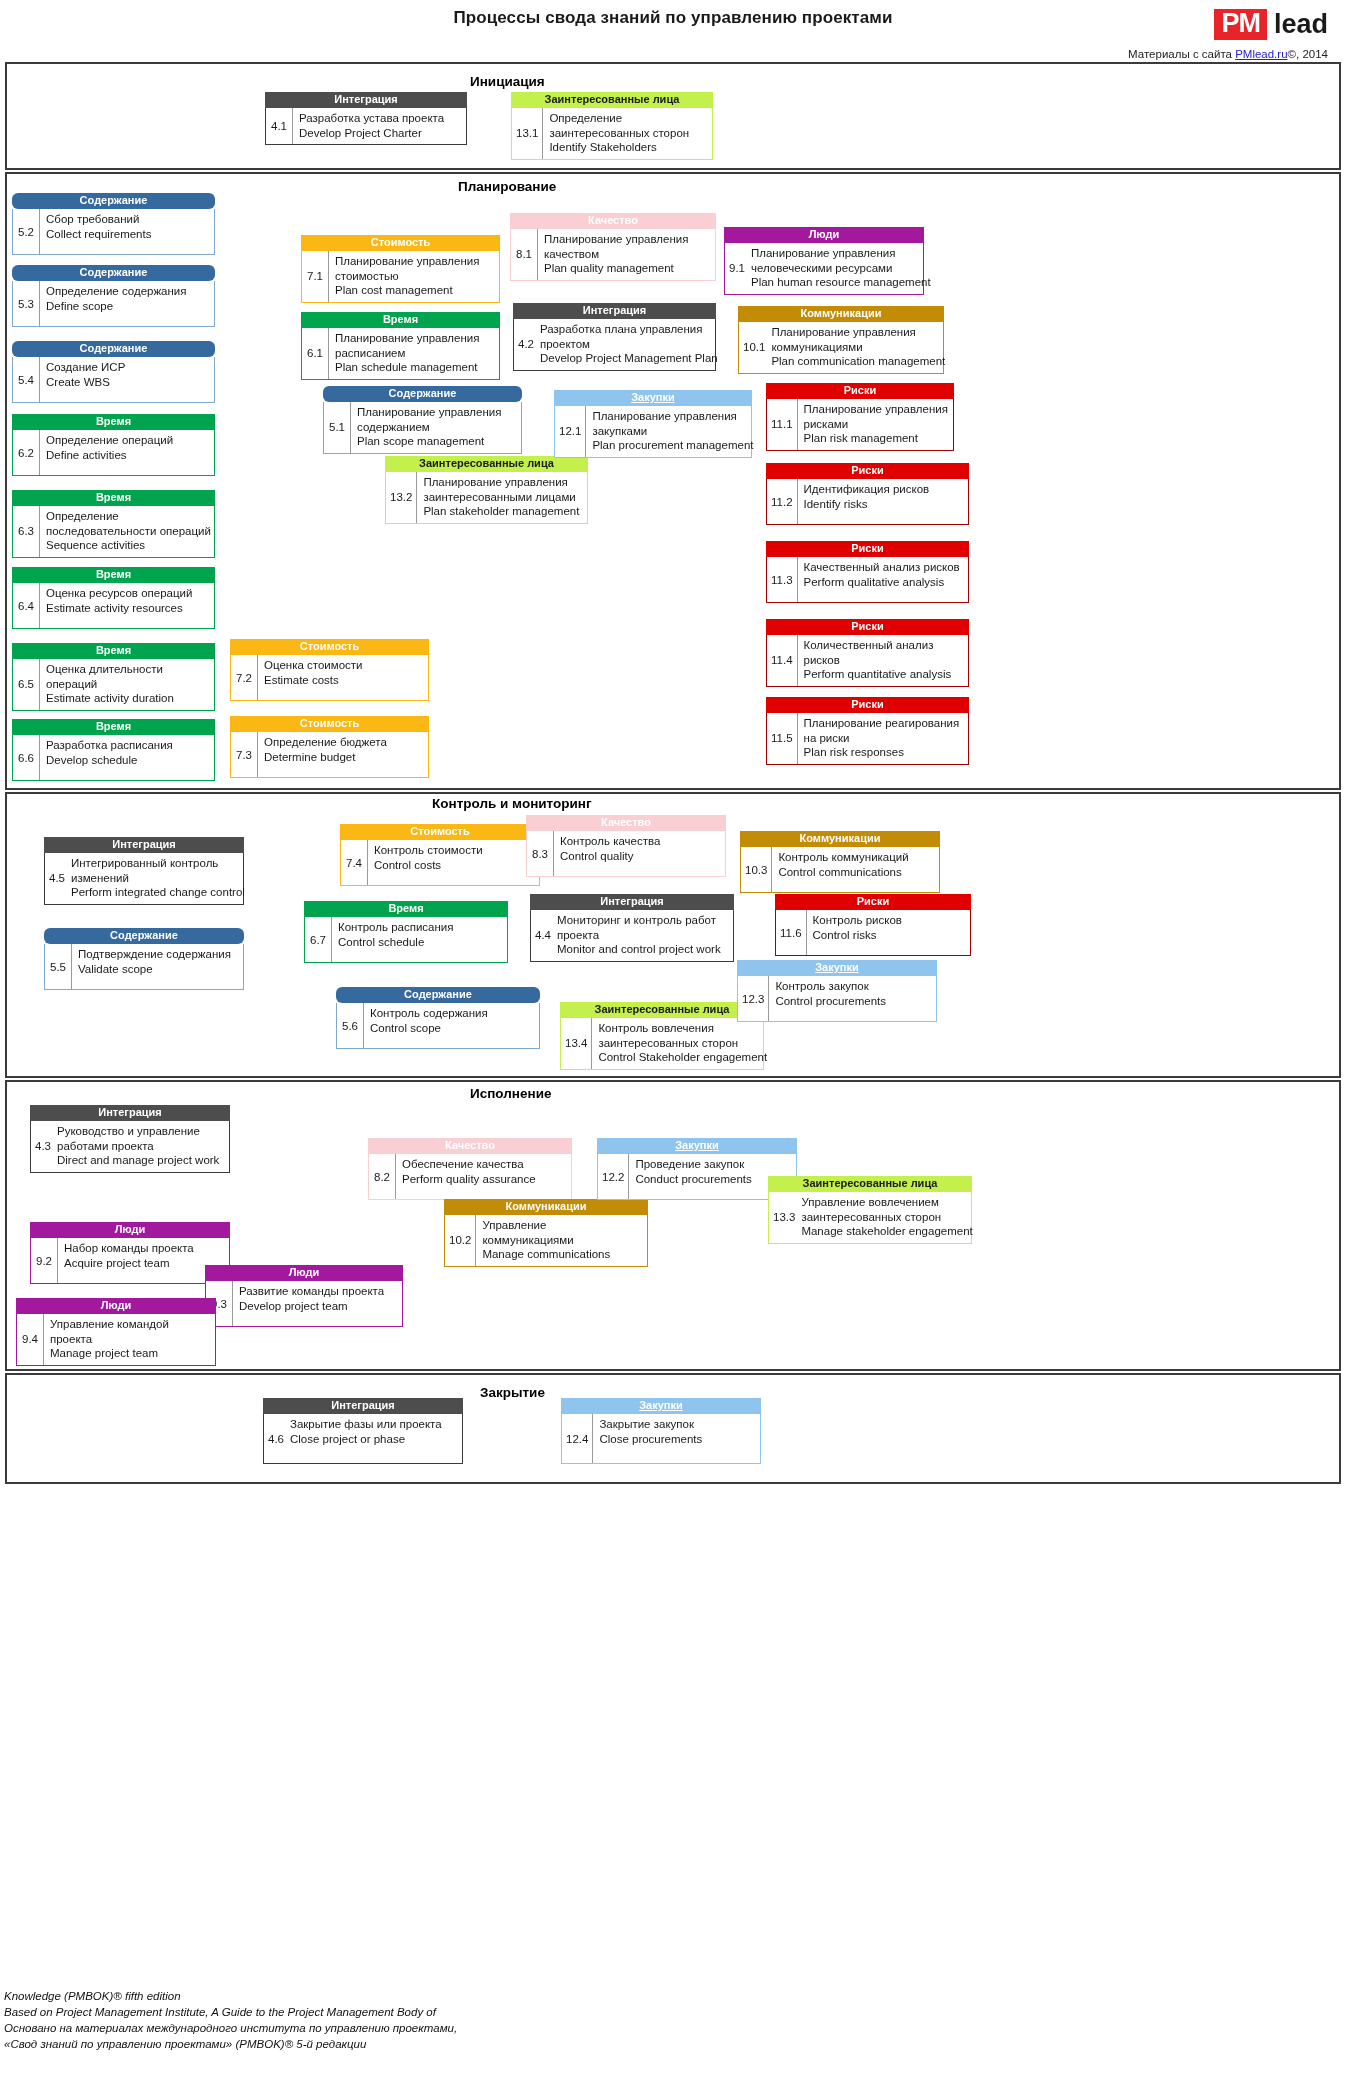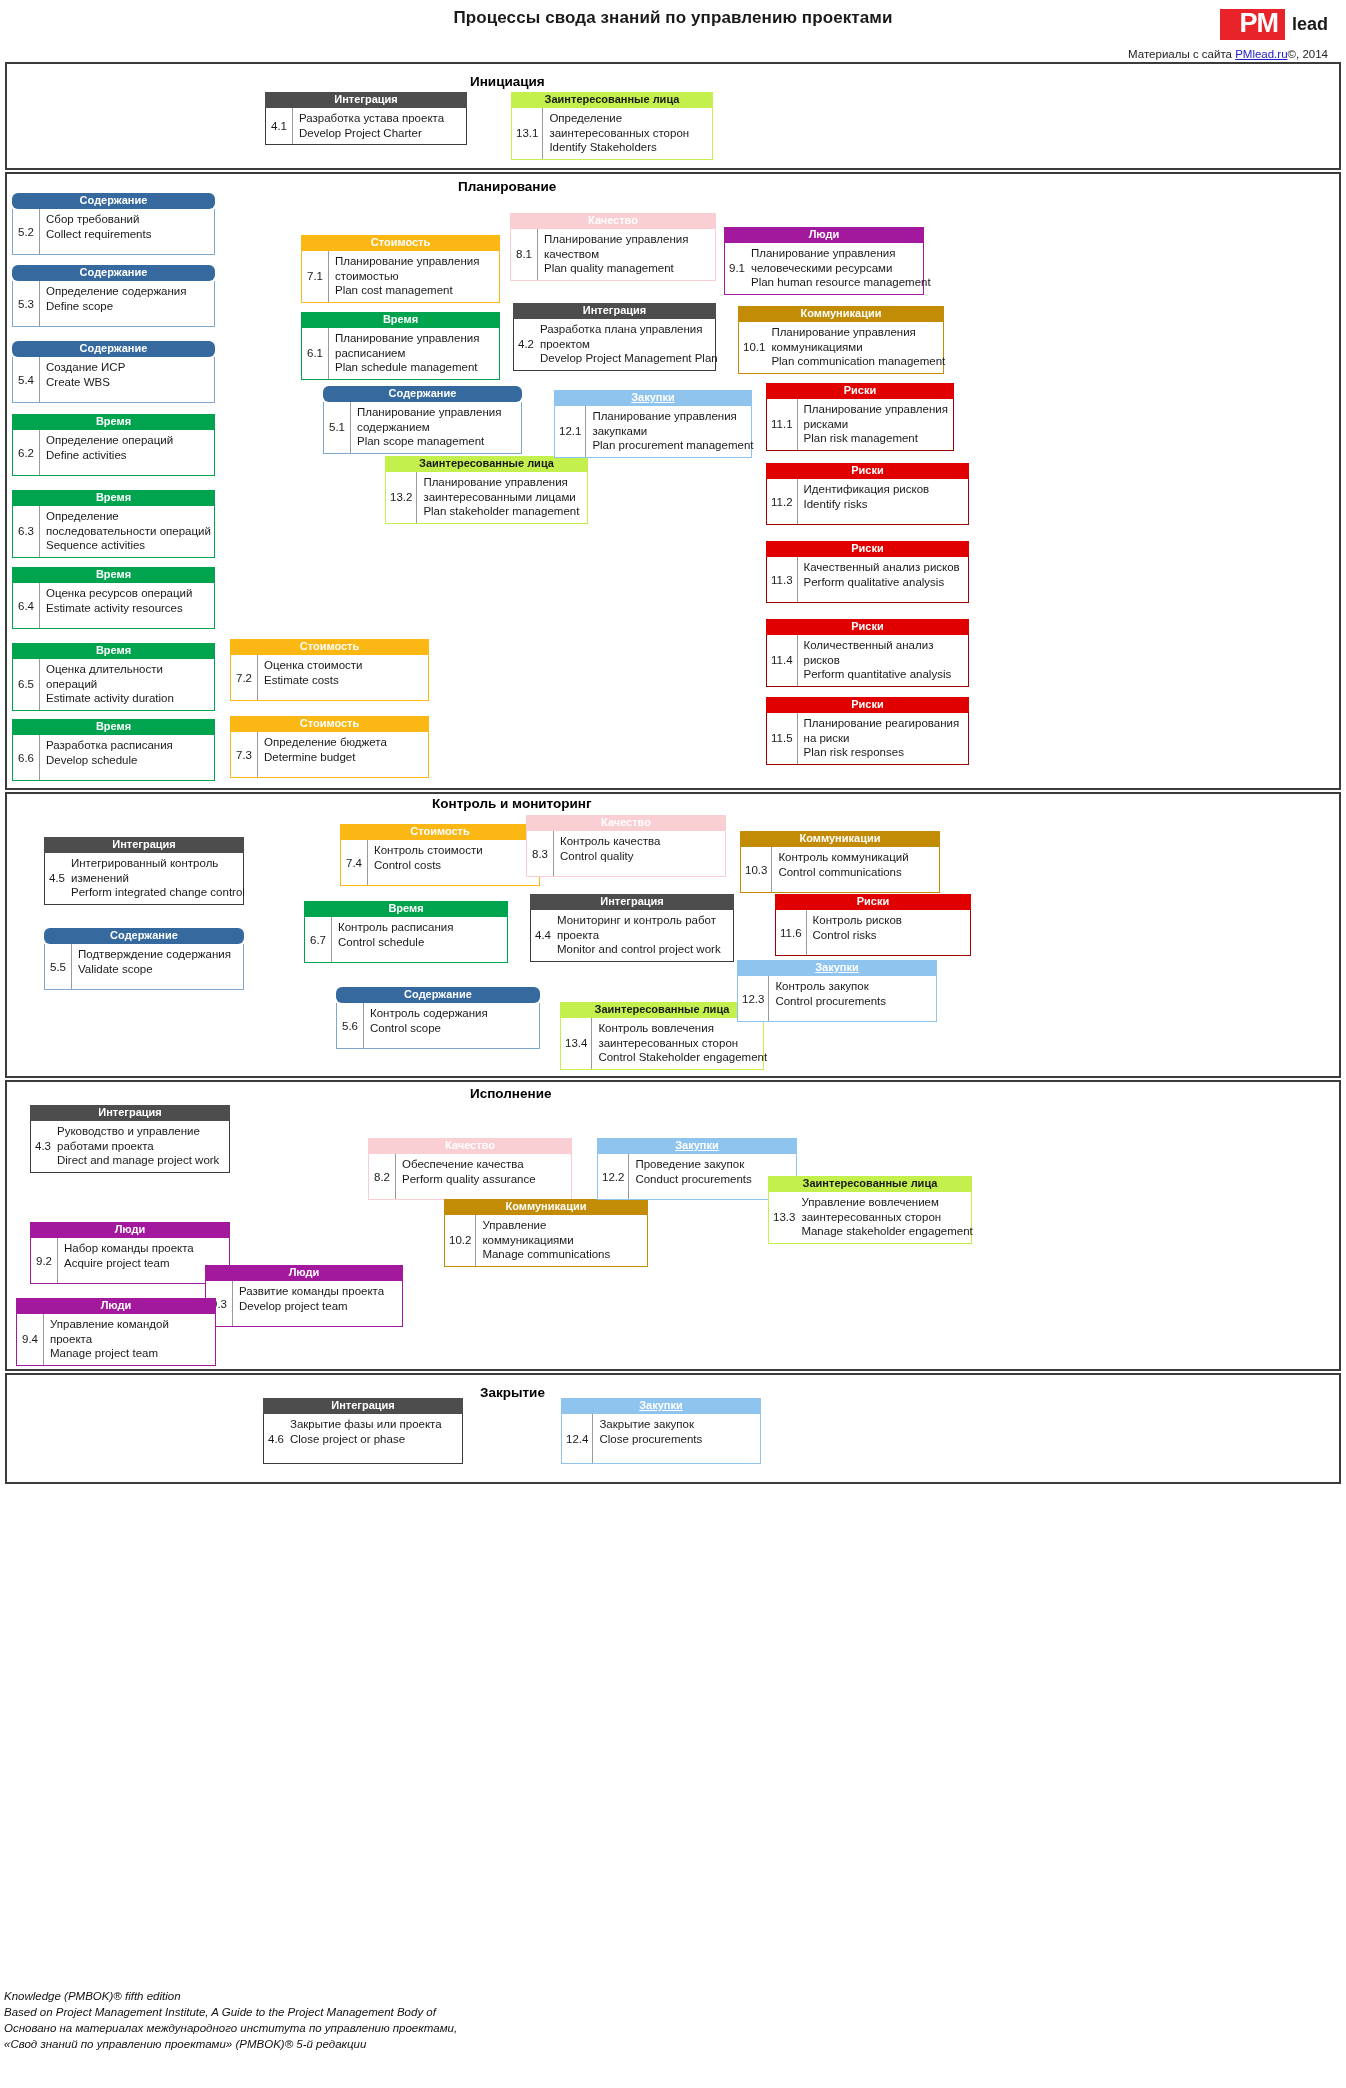--- a/index.html
+++ b/index.html
@@ -16,25 +16,25 @@
   #page-title{
     position:absolute; left:0; top:8px; width:1346px;
     text-align:center; font-size:17px; font-weight:bold; letter-spacing:.1px;
   }
   #logo{
     position:absolute; right:18px; top:4px; height:40px;
     display:flex; align-items:center;
   }
   #logo .pm{
     background:#e8242a; color:#ffffff; font-weight:bold; font-size:27px;
-    padding:1px 7px 3px 19px; letter-spacing:-1px; line-height:1;
+    padding:1px 7px 3px 7px; letter-spacing:-1px; line-height:1;
     font-family:"Liberation Sans", sans-serif;
   }
   #logo .lead{
-    color:#1a1a1a; font-weight:bold; font-size:18px; margin-left:7px; line-height:1;
+    color:#1a1a1a; font-weight:bold; font-size:27px; margin-left:7px; line-height:1;
   }
   #credit{
     position:absolute; right:18px; top:48px; font-size:11.5px; color:#222;
   }
   #credit a{ color:#2222cc; text-decoration:underline; }
 
   
   .phase{
     position:absolute; border:2px solid #3b3b3b; background:#fff;
   }

